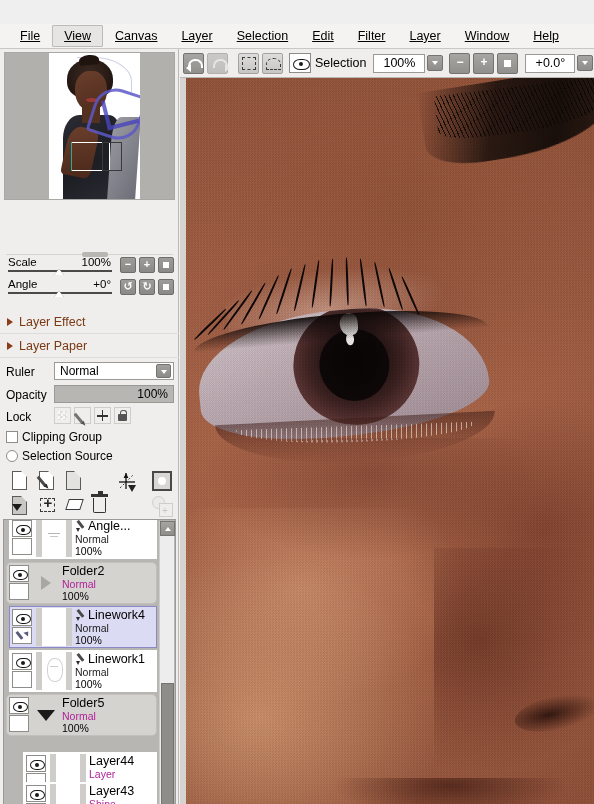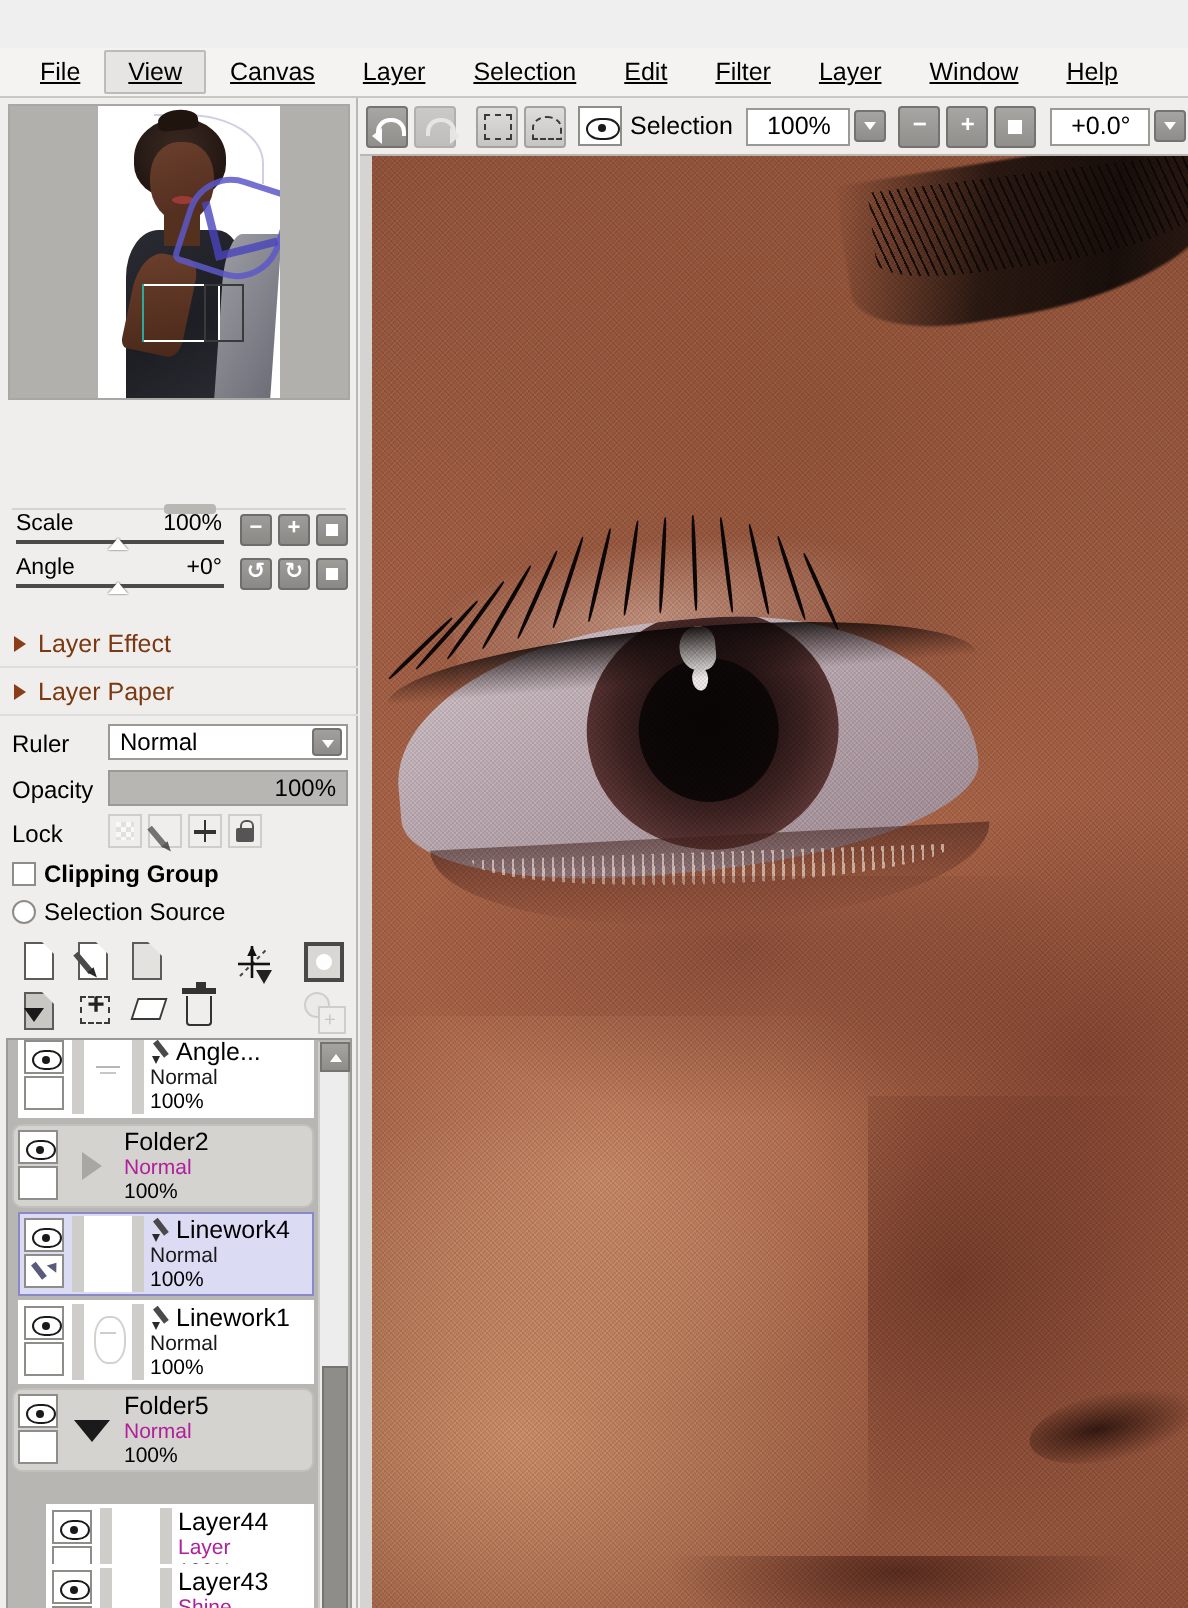--- a/index.html
+++ b/index.html
@@ -637,21 +637,21 @@
     </div>
     <div class="lockbtn" style="left:94px;top:358px;">
       <div style="position:absolute;left:2px;top:7px;width:11px;height:1.6px;background:#333;"></div>
       <div style="position:absolute;left:6.7px;top:2px;width:1.6px;height:11px;background:#333;"></div>
     </div>
     <div class="lockbtn" style="left:114px;top:358px;">
       <div style="position:absolute;left:3px;top:6px;width:9px;height:7px;background:#555;border-radius:1px;"></div>
       <div style="position:absolute;left:5px;top:2px;width:5px;height:5px;border:1.4px solid #555;border-bottom:none;border-radius:3px 3px 0 0;"></div>
     </div>
 
-    <div class="checkrow" style="top:381px;font-weight:bold;">
+    <div class="checkrow" style="top:381px;">
       <div class="cbox"></div>
       <span>Clipping Group</span>
     </div>
     <div class="checkrow" style="top:400px;">
       <div class="rbox"></div>
       <span>Selection Source</span>
     </div>
 
     <div class="layer-toolbar">
       <div class="tb-ico" style="left:6px;top:0px;">

